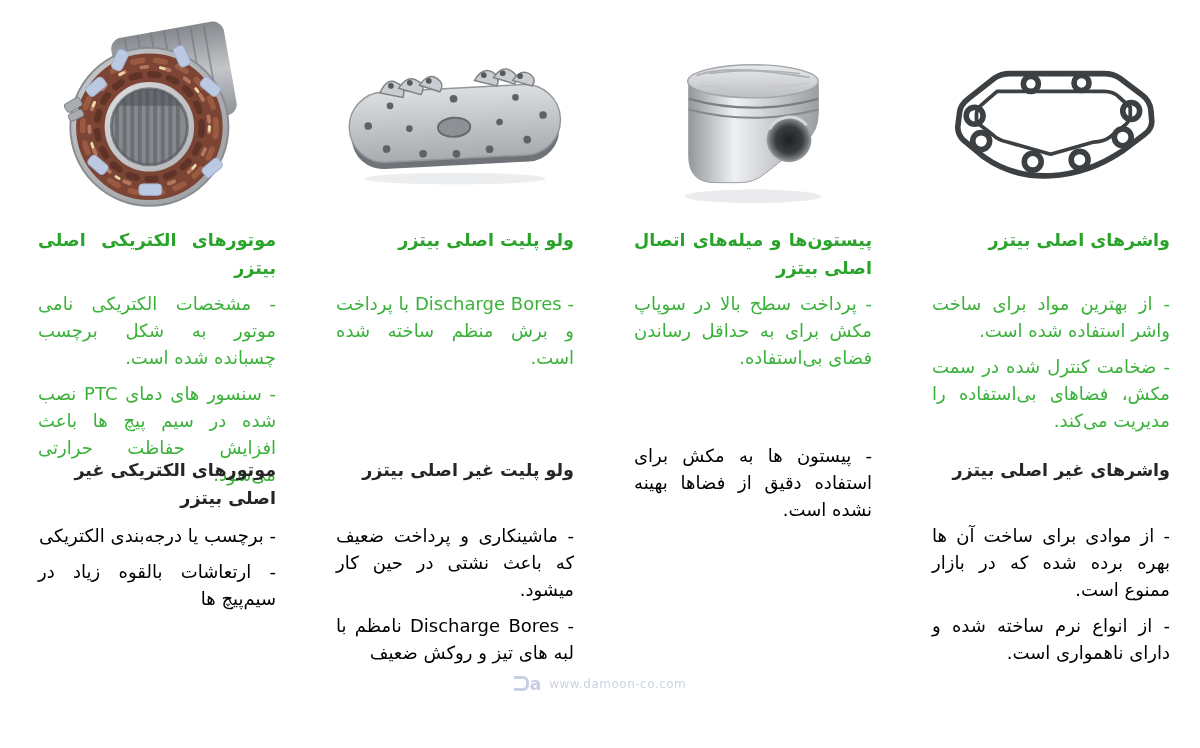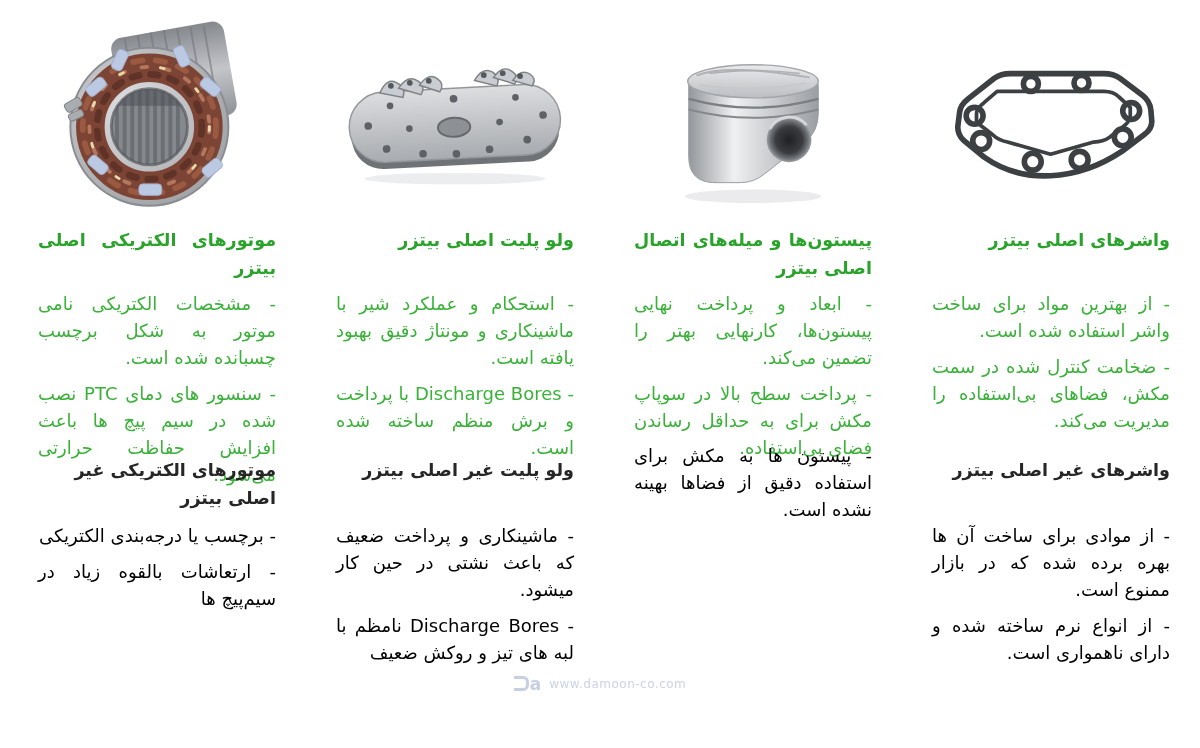--- a/index.html
+++ b/index.html
@@ -127,21 +127,20 @@
           <path d="M55,58 Q105,52 148,58" fill="none" stroke="#aeb0b3" stroke-width="1.5"></path>
           <path d="M34,84 Q100,102 167,84" fill="none" stroke="#7b7e82" stroke-width="2.5"></path>
           <path d="M34,95 Q100,112 167,95" fill="none" stroke="#85888c" stroke-width="2"></path>
           <circle cx="137" cy="126" r="23" fill="url(#ph)"></circle>
           <path d="M117,115 A23,23 0 0 1 155,111" fill="none" stroke="#d6d8da" stroke-width="3"></path>
           <ellipse cx="100" cy="184" rx="70" ry="7" fill="#e2e3e5" opacity="0.7"></ellipse>
         </svg>
       </div>
       <h3 class="t-orig">پیستون‌ها و میله‌های اتصال اصلی بیتزر</h3>
       <div class="pts pts-orig">
-        <p>- ابعاد و پرداخت نهایی پیستون‌ها، کارنهایی بهتر را تضمین می‌کند.</p>
         <p>- پرداخت سطح بالا در سوپاپ مکش برای به حداقل رساندن فضای بی‌استفاده.</p>
       </div>
       <div class="pts pts-non">
         <p>- پیستون ها به مکش برای استفاده دقیق از فضاها بهینه نشده است.</p>
       </div>
     </section>
 
     <section class="col">
       <div class="img-box">
         <svg width="250" height="160" viewBox="0 0 250 160">
@@ -184,21 +183,20 @@
               <circle cx="158" cy="43" r="3"></circle>
                 <circle cx="178" cy="42" r="3"></circle>
                 <circle cx="196" cy="46" r="3"></circle>
             </g>
           </g>
           <ellipse cx="125" cy="150" rx="95" ry="6" fill="#e4e5e7" opacity="0.7"></ellipse>
         </svg>
       </div>
       <h3 class="t-orig">ولو پلیت اصلی بیتزر</h3>
       <div class="pts pts-orig">
-        <p>- استحکام و عملکرد شیر با ماشینکاری و مونتاژ دقیق بهبود یافته است.</p>
         <p>- Discharge Bores با پرداخت و برش منظم ساخته شده است.</p>
       </div>
       <h3 class="t-non">ولو پلیت غیر اصلی بیتزر</h3>
       <div class="pts pts-non">
         <p>- ماشینکاری و پرداخت ضعیف که باعث نشتی در حین کار میشود.</p>
         <p>- Discharge Bores نامظم با لبه های تیز و روکش ضعیف</p>
       </div>
     </section>
 
     <section class="col">

